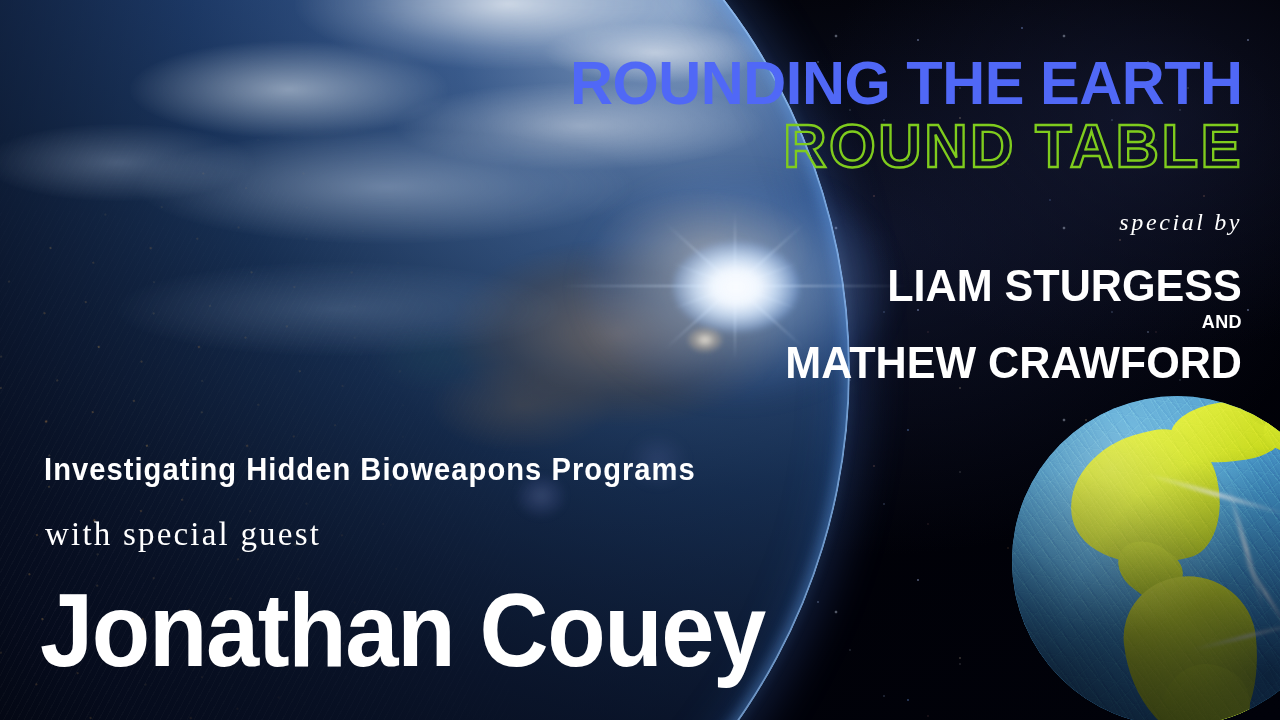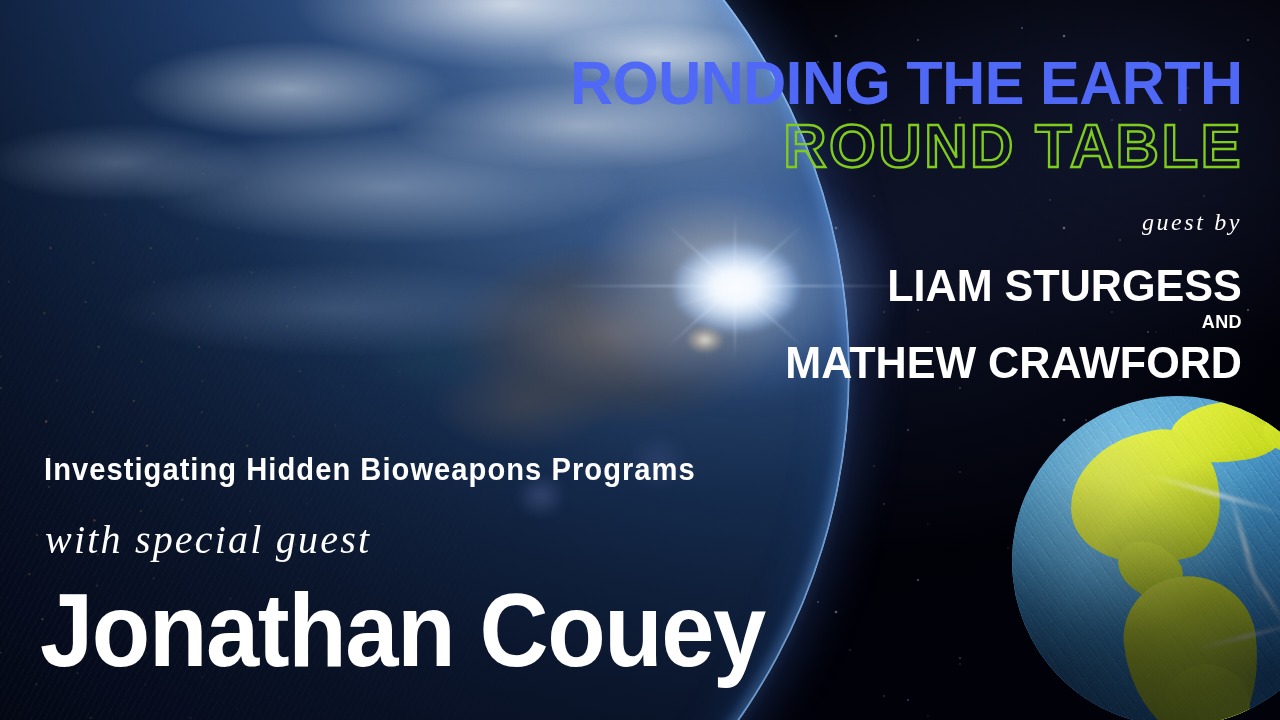--- a/index.html
+++ b/index.html
@@ -370,22 +370,21 @@
     font-size:31px; font-weight:700;
     letter-spacing:1.1px;
     color:#ffffff;
     white-space:nowrap;
     transform:scaleX(.94);
     transform-origin:0 50%;
   }
   .with-guest {
     left:45px; top:516px;
     font-family:"Liberation Serif", serif;
-    font-style:italic;
-    font-size:40px;
+    font-size:33px;
     letter-spacing:2.2px;
     color:#ffffff;
     white-space:nowrap;
   }
   .guest-name {
     left:40px; top:576px;
     font-size:104px; font-weight:700;
     letter-spacing:-1.5px;
     line-height:1.05;
     color:#ffffff;
@@ -441,21 +440,21 @@
     <div class="pg-fold f2"></div>
     <div class="pg-fold f3"></div>
     <div class="pg-fold f4"></div>
     <div class="pg-shade"></div>
     <div class="pg-terminator"></div>
   </div>
 
   <div class="tb title-main">ROUNDING THE EARTH</div>
   <div class="tb title-sub">ROUND TABLE</div>
 
-  <div class="tb hosted-by">guest by</div>
+  <div class="tb hosted-by">special by</div>
   <div class="tb host-1">LIAM STURGESS</div>
   <div class="tb and-word">AND</div>
   <div class="tb host-2">MATHEW CRAWFORD</div>
 
   <div class="tb topic">Investigating Hidden Bioweapons Programs</div>
   <div class="tb with-guest">with special guest</div>
   <div class="tb guest-name">Jonathan Couey</div>
 
 </div>
 

